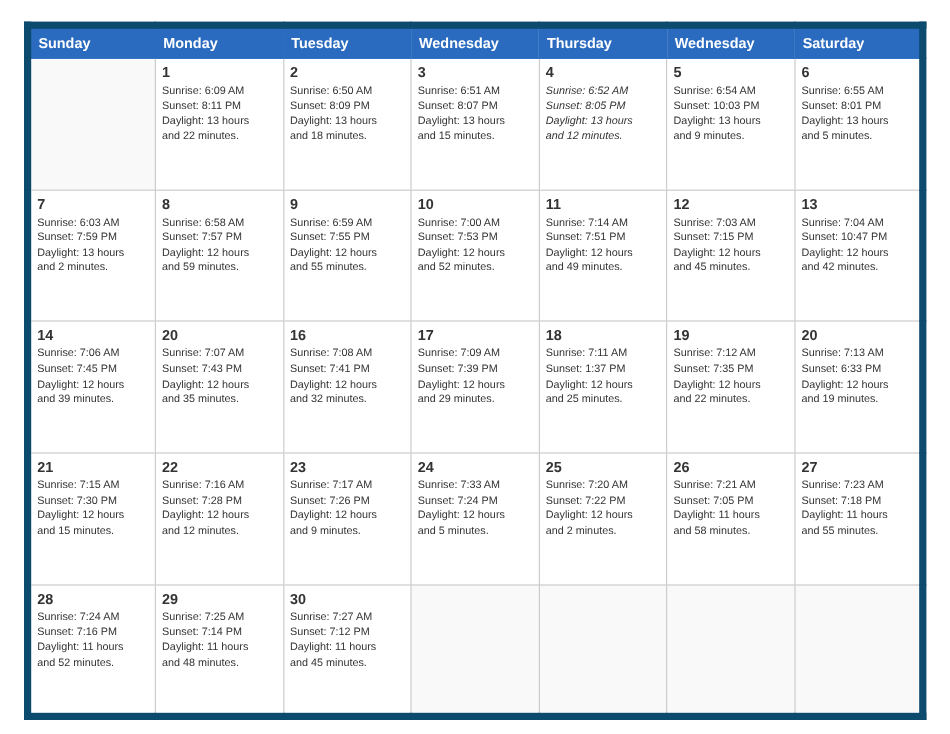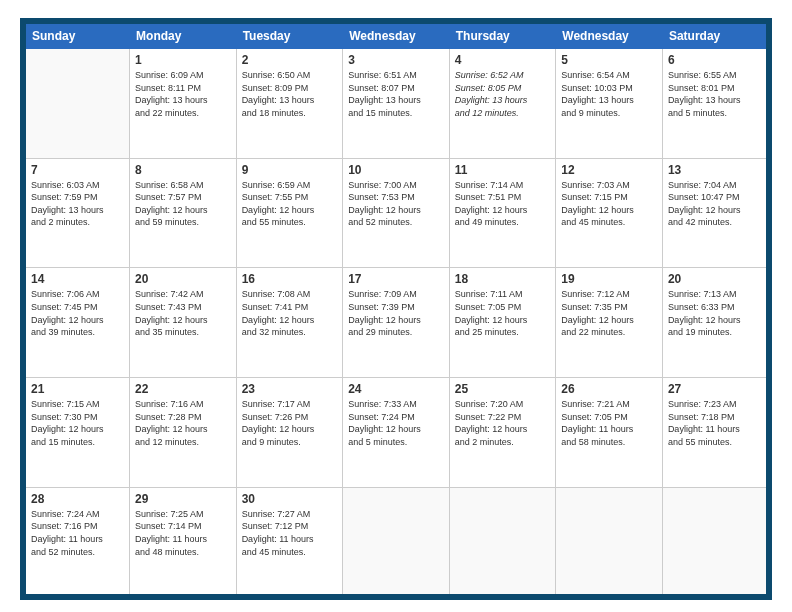--- a/index.html
+++ b/index.html
@@ -213,21 +213,21 @@
         <tr>
           <td>
             <span class="day-num">14</span>
             <div class="day-info" style="white-space: pre-line;">Sunrise: 7:06 AM
 Sunset: 7:45 PM
 Daylight: 12 hours
 and 39 minutes.</div>
           </td>
           <td>
             <span class="day-num">20</span>
-            <div class="day-info" style="white-space: pre-line;">Sunrise: 7:42 AM
+            <div class="day-info" style="white-space: pre-line;">Sunrise: 7:07 AM
 Sunset: 7:43 PM
 Daylight: 12 hours
 and 35 minutes.</div>
           </td>
           <td>
             <span class="day-num">16</span>
             <div class="day-info" style="white-space: pre-line;">Sunrise: 7:08 AM
 Sunset: 7:41 PM
 Daylight: 12 hours
 and 32 minutes.</div>
@@ -235,21 +235,21 @@
           <td>
             <span class="day-num">17</span>
             <div class="day-info" style="white-space: pre-line;">Sunrise: 7:09 AM
 Sunset: 7:39 PM
 Daylight: 12 hours
 and 29 minutes.</div>
           </td>
           <td>
             <span class="day-num">18</span>
             <div class="day-info" style="white-space: pre-line;">Sunrise: 7:11 AM
-Sunset: 7:05 PM
+Sunset: 1:37 PM
 Daylight: 12 hours
 and 25 minutes.</div>
           </td>
           <td>
             <span class="day-num">19</span>
             <div class="day-info" style="white-space: pre-line;">Sunrise: 7:12 AM
 Sunset: 7:35 PM
 Daylight: 12 hours
 and 22 minutes.</div>
           </td>

